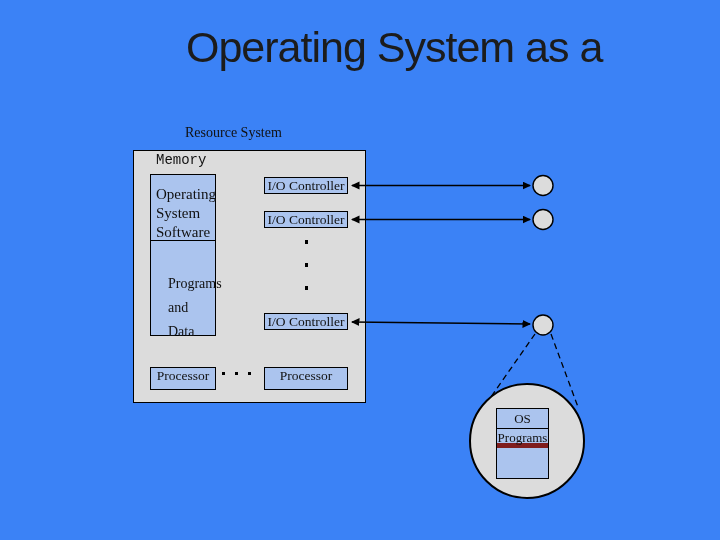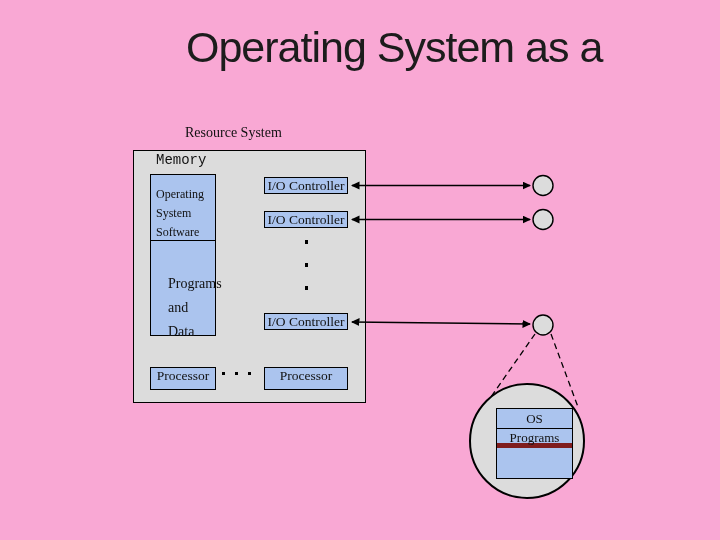--- a/index.html
+++ b/index.html
@@ -1,17 +1,17 @@
 <!DOCTYPE html>
 <html><head>
 <meta charset="utf-8">
 <style>
   html,body{margin:0;padding:0;}
   body{width:720px;height:540px;font-family:"Liberation Serif",serif;}
-  .slide{position:relative;width:720px;height:540px;background:#f9a8d4;overflow:hidden;}
+  .slide{position:relative;width:720px;height:540px;background:#3b82f6;overflow:hidden;}
 
   .title{
     position:absolute;left:186px;top:24px;
     font-family:"Liberation Sans",sans-serif;
     font-size:43px;line-height:47px;letter-spacing:-1px;
     color:#1c1c1c;white-space:nowrap;
   }
 
   .cs-label{
     position:absolute;left:185px;top:125px;
@@ -24,40 +24,40 @@
   }
   .memory-label{
     position:absolute;left:156px;top:152px;
     font-size:14px;color:#111;white-space:nowrap;font-family:Liberation Mono, monospace;
   }
 
   .bluebox{background:#abc4ee;border:1px solid #000;color:#111;box-sizing:border-box;}
 
   .memory-box{position:absolute;left:150px;top:174px;width:66px;height:162px;}
   .mem-sec1{height:66px;border-bottom:1px solid #000;box-sizing:border-box;
-            padding:10px 2px 0 5px;font-size:12px;line-height:19px;}
+            padding:10px 2px 0 5px;font-size:15px;line-height:19px;}
   .mem-sec2{padding:31px 2px 0 5px;font-size:14px;line-height:24px;margin-left:12px;}
 
   .iobox{position:absolute;left:264px;width:84px;height:17px;
          font-size:13.5px;line-height:15px;text-align:center;}
   .io1{top:177px;} .io2{top:211px;} .io3{top:313px;}
 
   .procbox{position:absolute;top:367px;height:23px;
            font-size:13.5px;line-height:15px;text-align:center;}
   .proc1{left:150px;width:66px;} .proc2{left:264px;width:84px;}
 
   .dot{position:absolute;background:#000;}
   .vdot{width:3px;height:4px;left:305px;}
   .vdot1{top:240px;} .vdot2{top:263px;} .vdot3{top:286px;}
   .hdot{width:3px;height:3px;top:372px;}
   .hdot1{left:222px;} .hdot2{left:235px;} .hdot3{left:248px;}
 
   .overlay{position:absolute;left:0;top:0;width:720px;height:540px;z-index:5;}
 
-  .mag-box{position:absolute;left:496px;top:408px;width:77px;height:71px;z-index:10;
+  .mag-box{position:absolute;left:496px;top:408px;width:53px;height:71px;z-index:10;
            font-size:13px;color:#111;text-align:center;}
   .mag-row1{height:20px;border-bottom:1px solid #000;line-height:20px;box-sizing:border-box;}
   .mag-row2{height:19px;border-bottom:5px solid #7f1d1d;line-height:18px;box-sizing:border-box;}
   .mag-row3{line-height:31px;}
 </style>
 </head>
 <body>
 
 <div class="slide">
 

